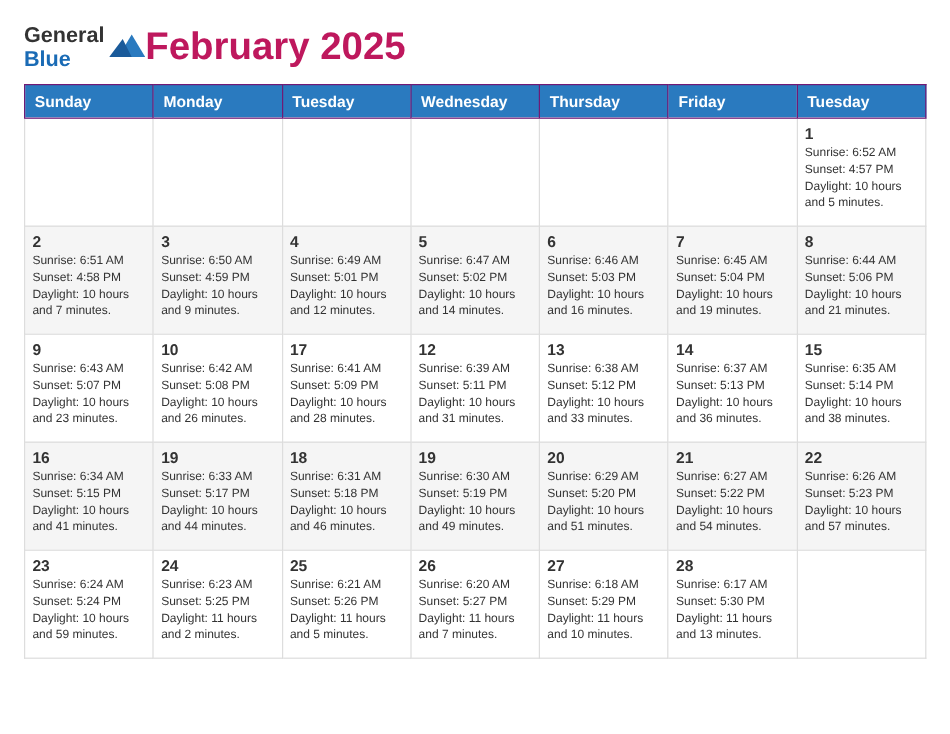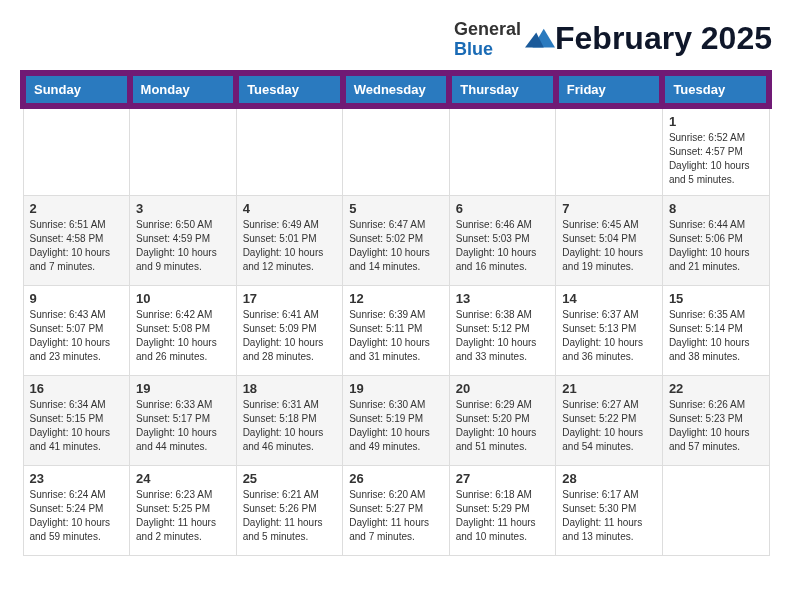--- a/index.html
+++ b/index.html
@@ -5,21 +5,21 @@
     * { box-sizing: border-box; margin: 0; padding: 0; }
     body {
       font-family: Arial, sans-serif;
       background: #fff;
       width: 792px;
       min-height: 612px;
       padding: 20px;
     }
     .header {
       display: flex;
-      justify-content: flex-end;
+      justify-content: flex-start;
       align-items: flex-start;
       margin-bottom: 10px;
     }
     .logo {
       display: flex;
       align-items: center;
     }
     .logo-text {
       display: flex;
       flex-direction: column;
@@ -39,40 +39,40 @@
       width: 30px;
       height: 30px;
       margin-left: 4px;
     }
     .title-block {
       text-align: right;
     }
     .month-title {
       font-size: 32px;
       font-weight: bold;
-      color: #0f172a;
+      color: #be185d;
     }
     .location {
       font-size: 14px;
       color: #333;
       font-weight: normal;
     }
     .calendar {
       width: 100%;
       border-collapse: collapse;
       border: 1px solid #ccc;
     }
     .calendar th {
       background-color: #2a7abf;
       color: #fff;
       font-size: 13px;
       font-weight: bold;
       padding: 6px 8px;
       text-align: left;
-      border: 6px solid #701a75;
+      border: 1px solid #701a75;
     }
     .calendar td {
       width: calc(100% / 7);
       vertical-align: top;
       padding: 5px 6px;
       border: 1px solid #ddd;
       font-size: 10px;
       color: #333;
       min-height: 80px;
       height: 90px;

